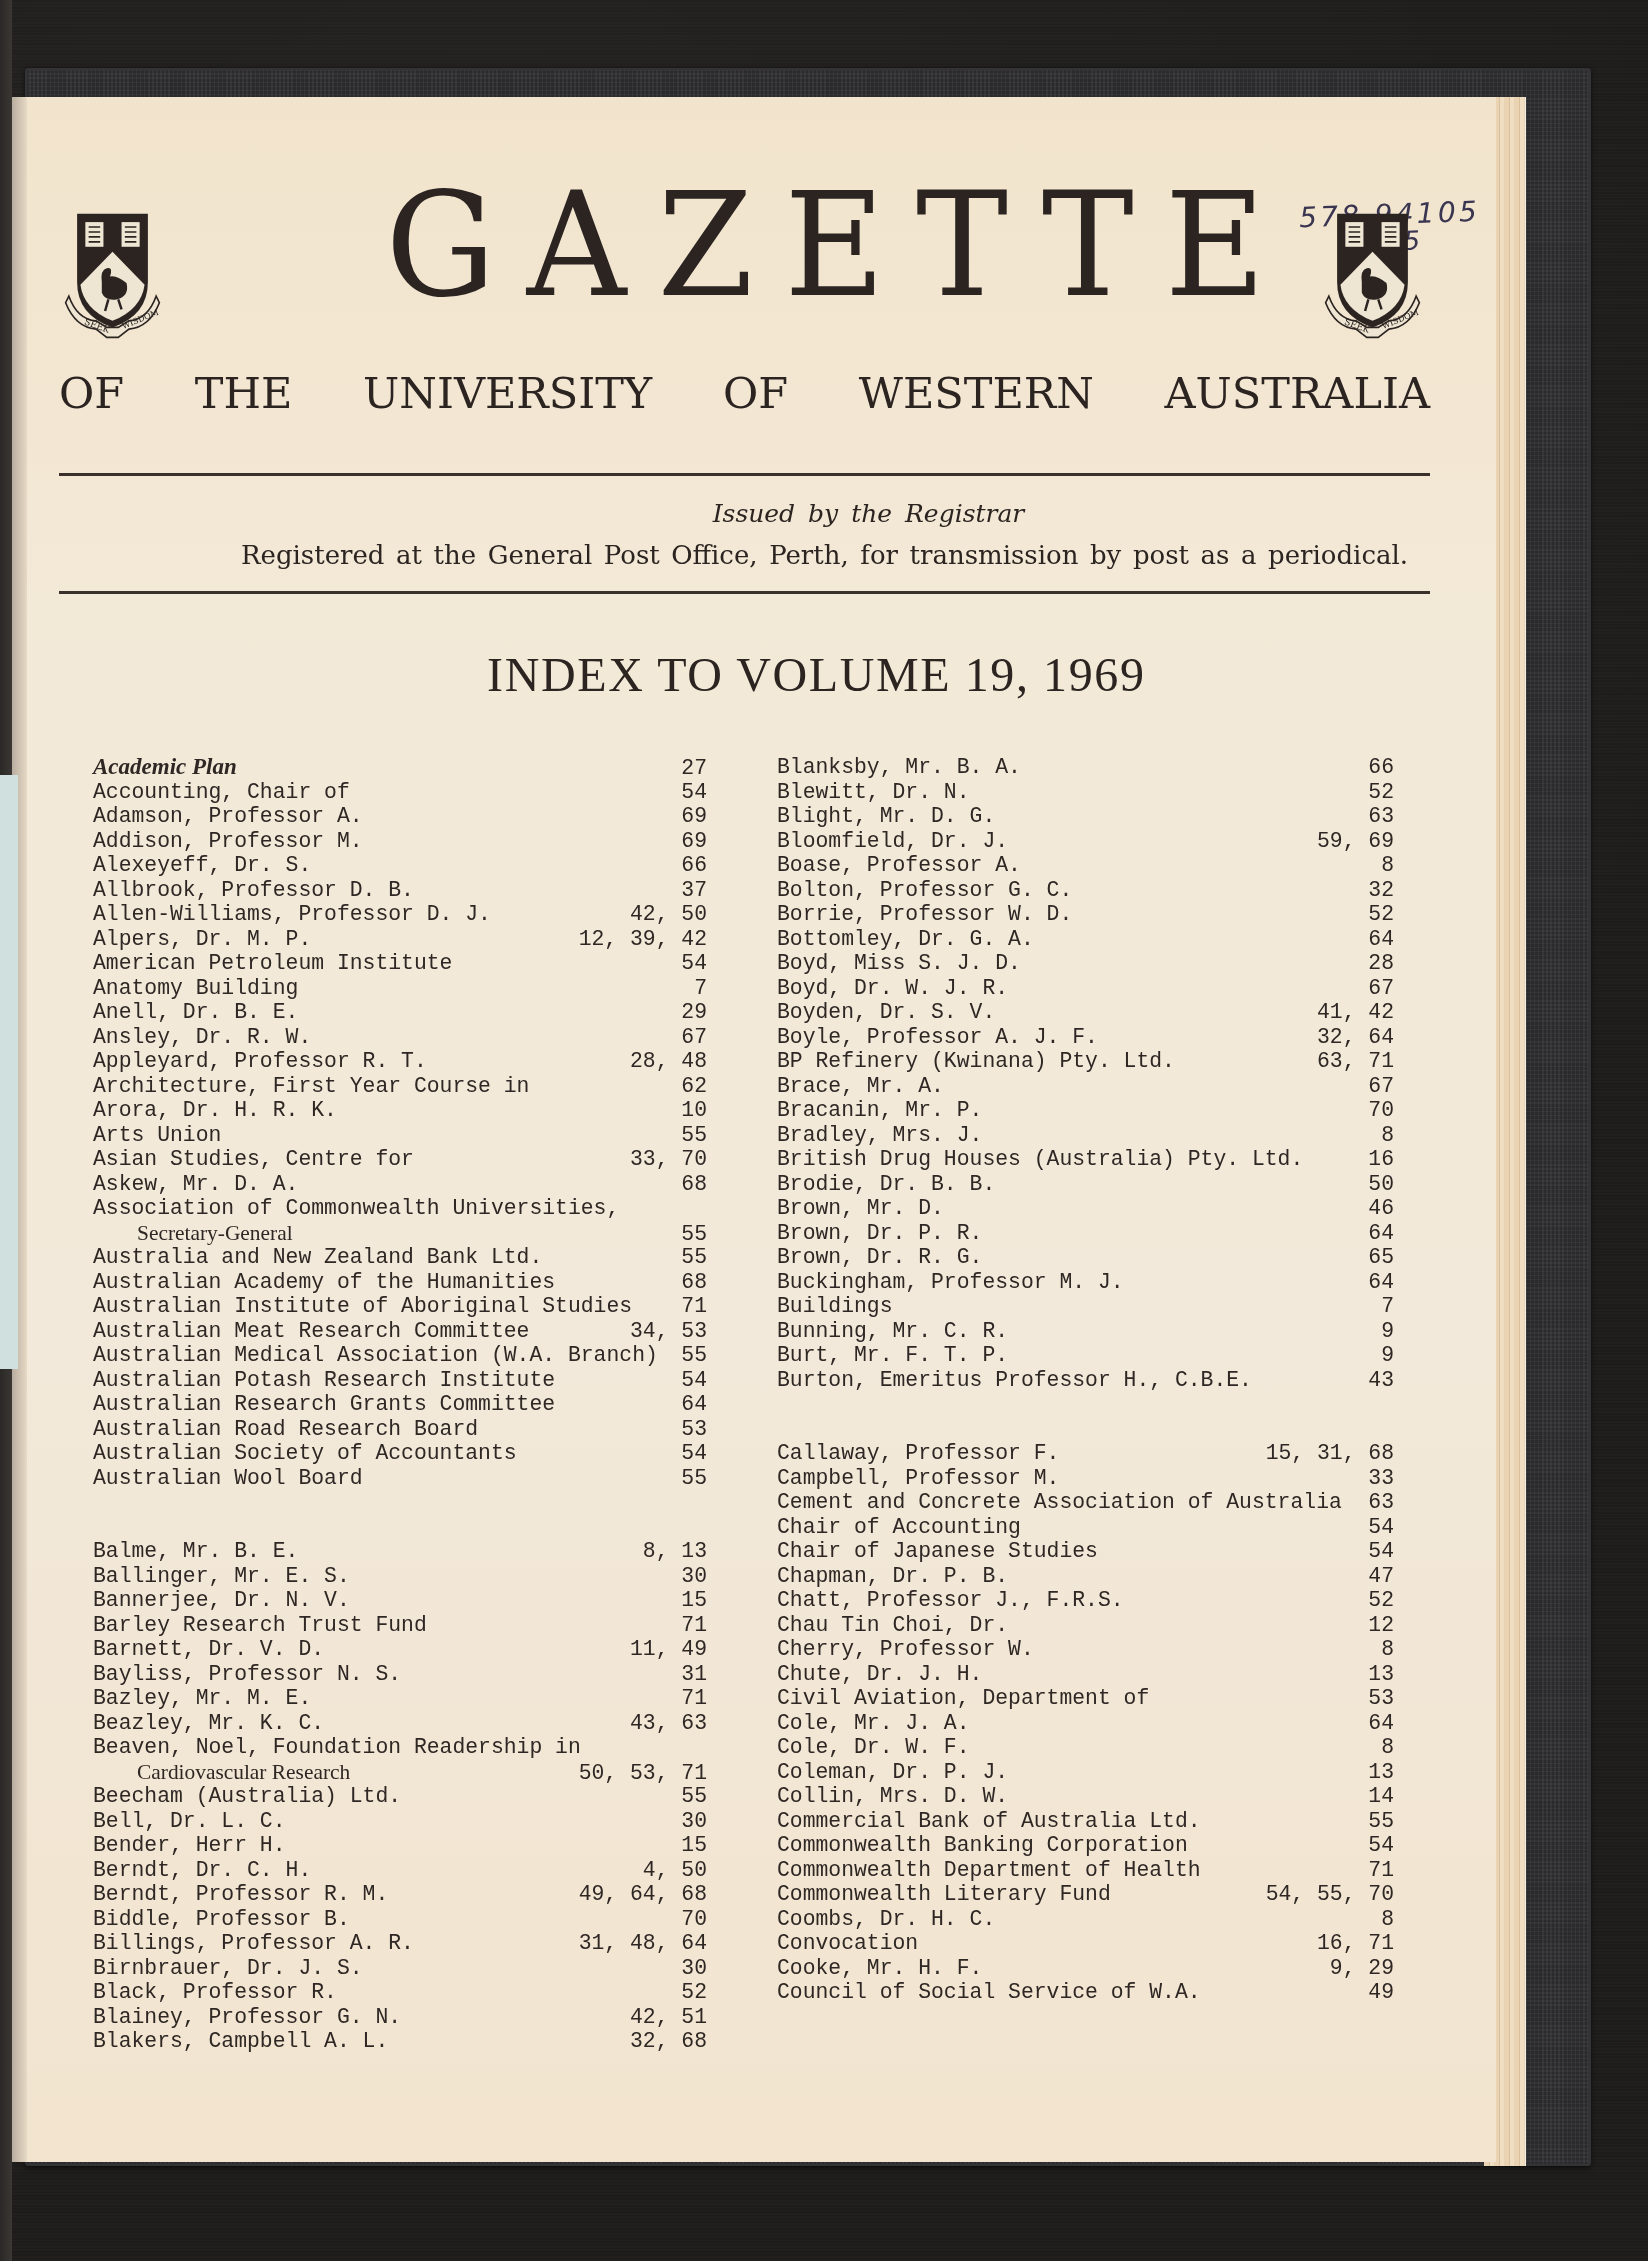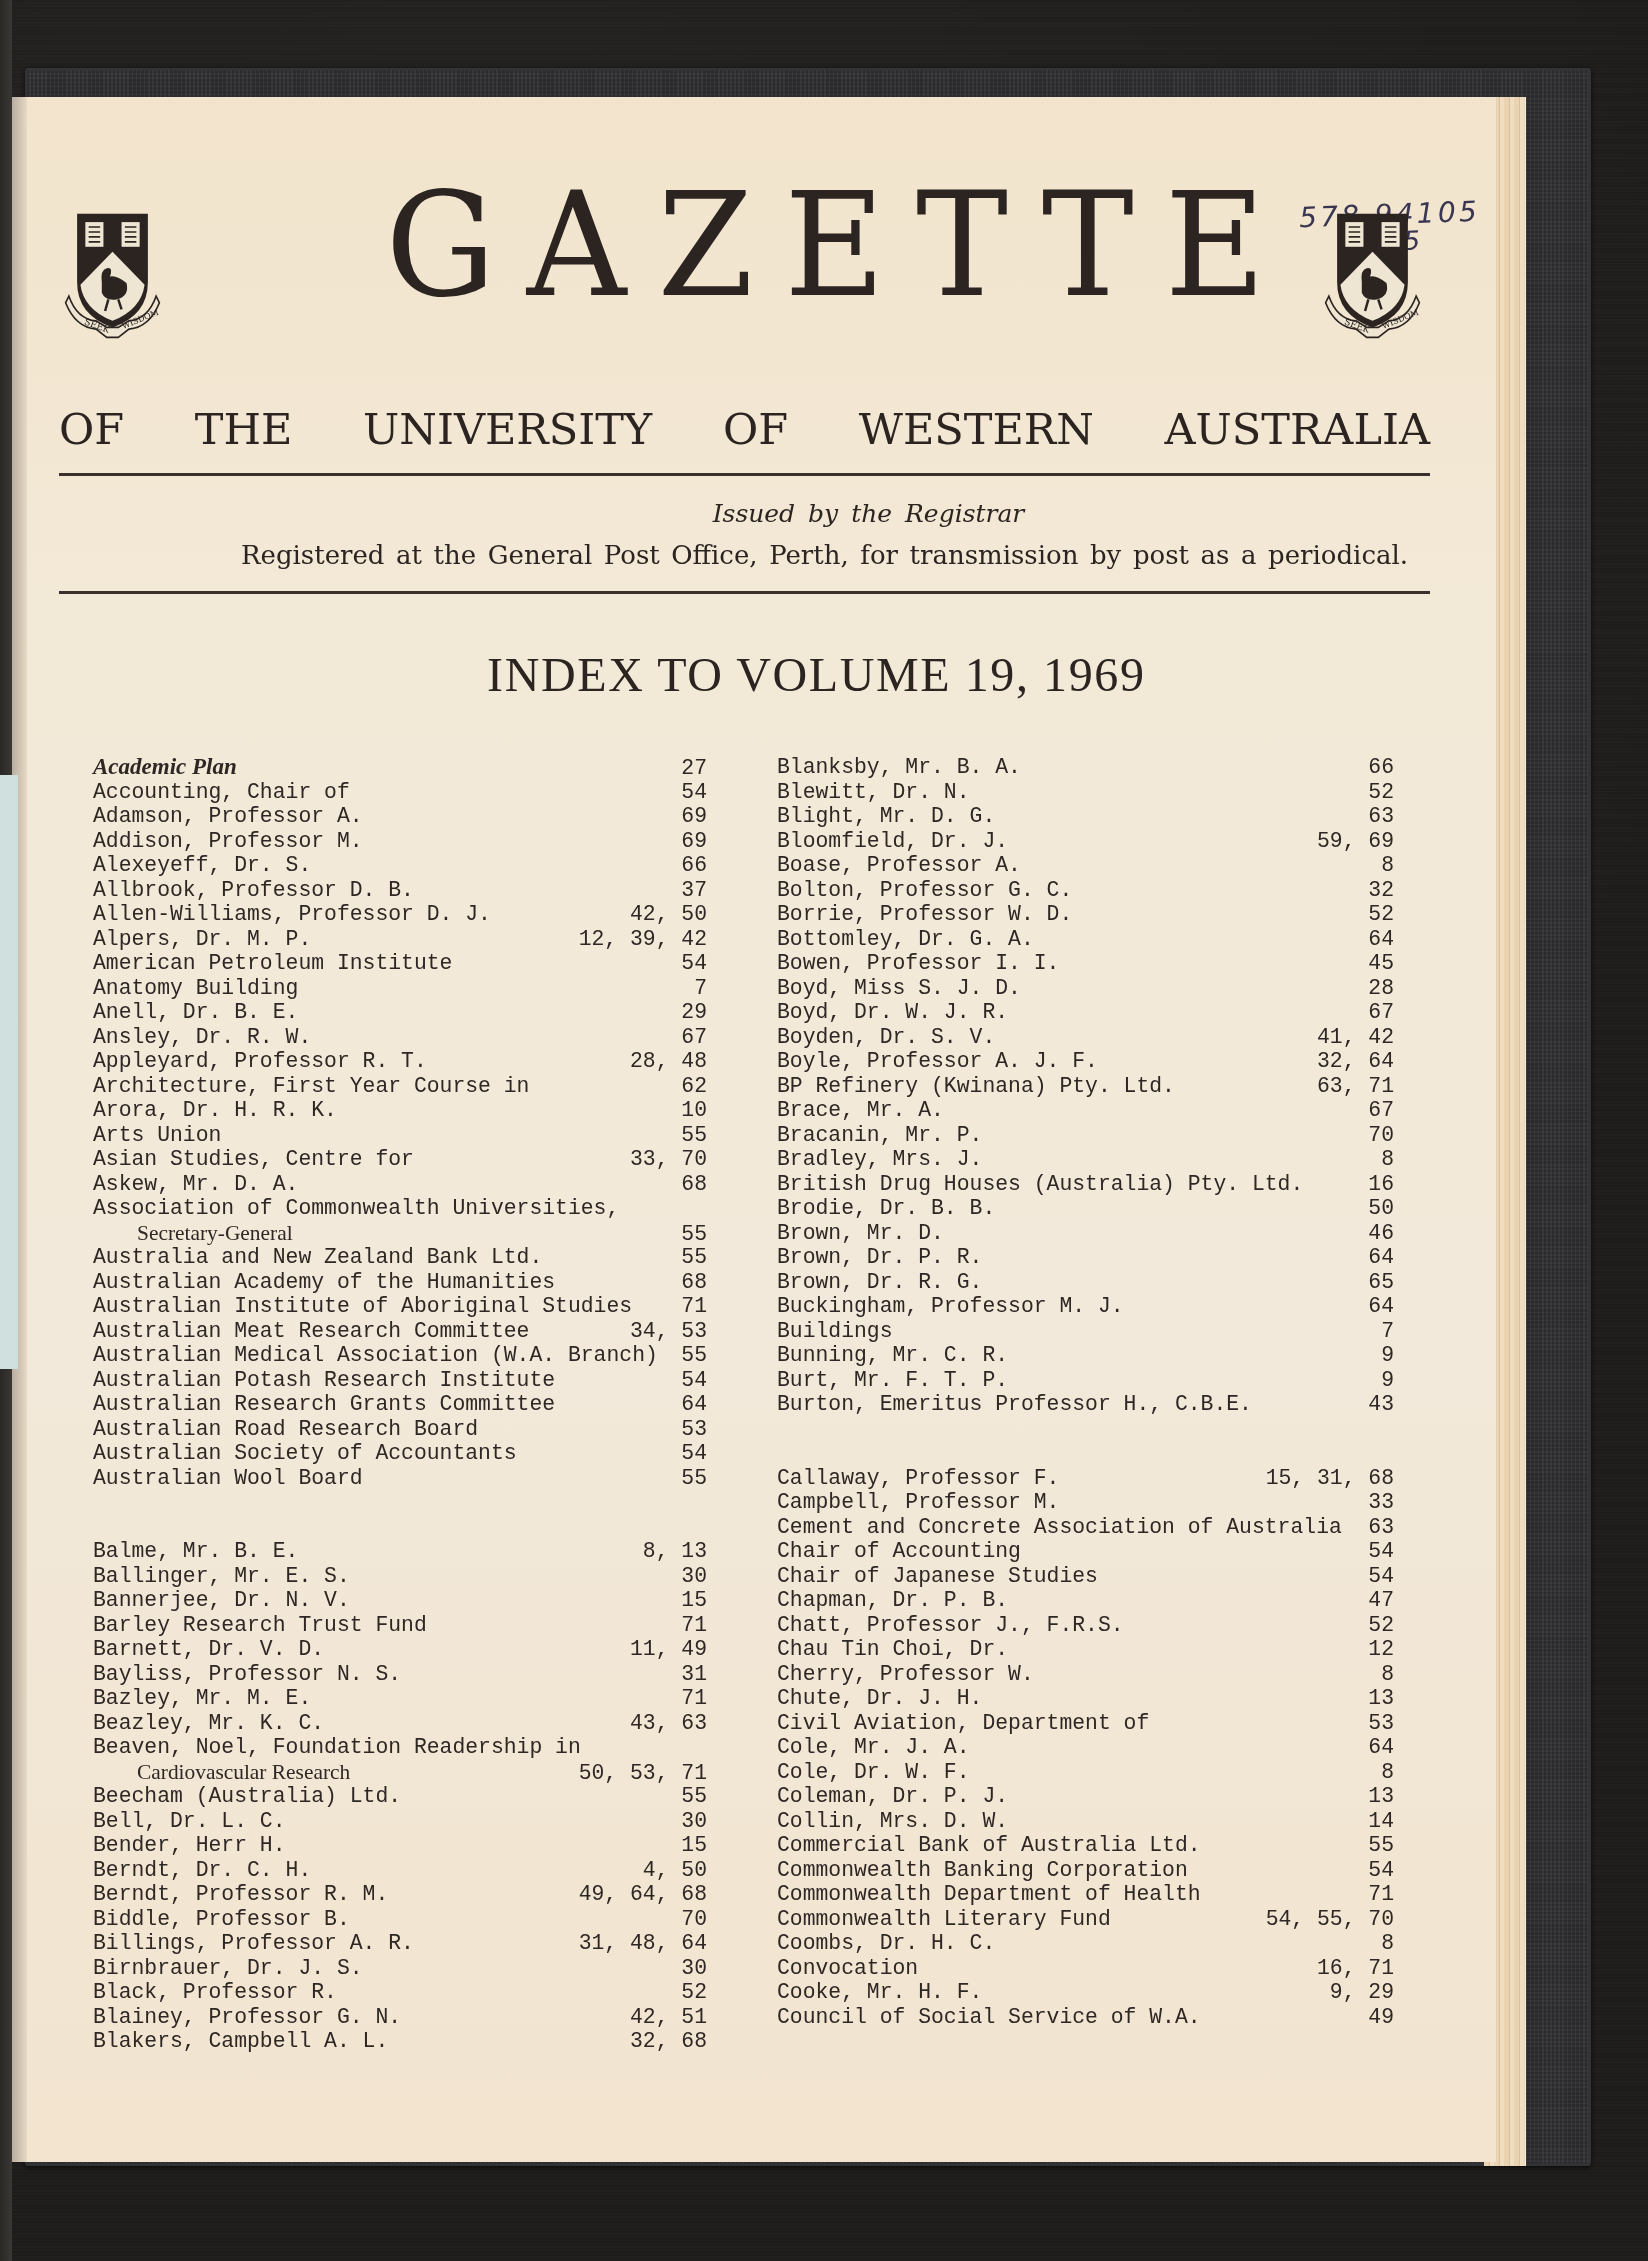--- a/index.html
+++ b/index.html
@@ -59,21 +59,21 @@
   .masthead {
     position: absolute; left: 0; width: 1649px; text-align: center;
     font-family: "DejaVu Serif", serif; color: #2b2421;
   }
   .gazette-title {
     top: 165px; font-size: 138px; letter-spacing: 31px; font-weight: normal;
     left: 16.5px; transform: scaleY(1.05);
   }
   .university-line {
     top: 368px; left: 59px; width: 1371px; font-size: 43px;
-    display: flex; justify-content: space-between; text-align: left; margin-top: 36px;
+    display: flex; justify-content: space-between; text-align: left;
   }
   .rule {
     position: absolute; left: 59px; width: 1371px; height: 2.5px; background: #3a302c;
   }
   .rule-top { top: 473px; }
   .rule-bottom { top: 591px; }
   .issued-by {
     top: 499px; font-size: 25px; font-style: italic; word-spacing: 5px; padding-left: 44px;
   }
   .registered {
@@ -389,24 +389,20 @@
     </div>
     <div class="entry">
       <span class="name">Borrie, Professor W. D.</span>
       <span class="pages">52</span>
     </div>
     <div class="entry">
       <span class="name">Bottomley, Dr. G. A.</span>
       <span class="pages">64</span>
     </div>
     <div class="entry">
-      <span class="name">Bowen, Professor I. I.</span>
-      <span class="pages">45</span>
-    </div>
-    <div class="entry">
       <span class="name">Boyd, Miss S. J. D.</span>
       <span class="pages">28</span>
     </div>
     <div class="entry">
       <span class="name">Boyd, Dr. W. J. R.</span>
       <span class="pages">67</span>
     </div>
     <div class="entry">
       <span class="name">Boyden, Dr. S. V.</span>
       <span class="pages">41, 42</span>

